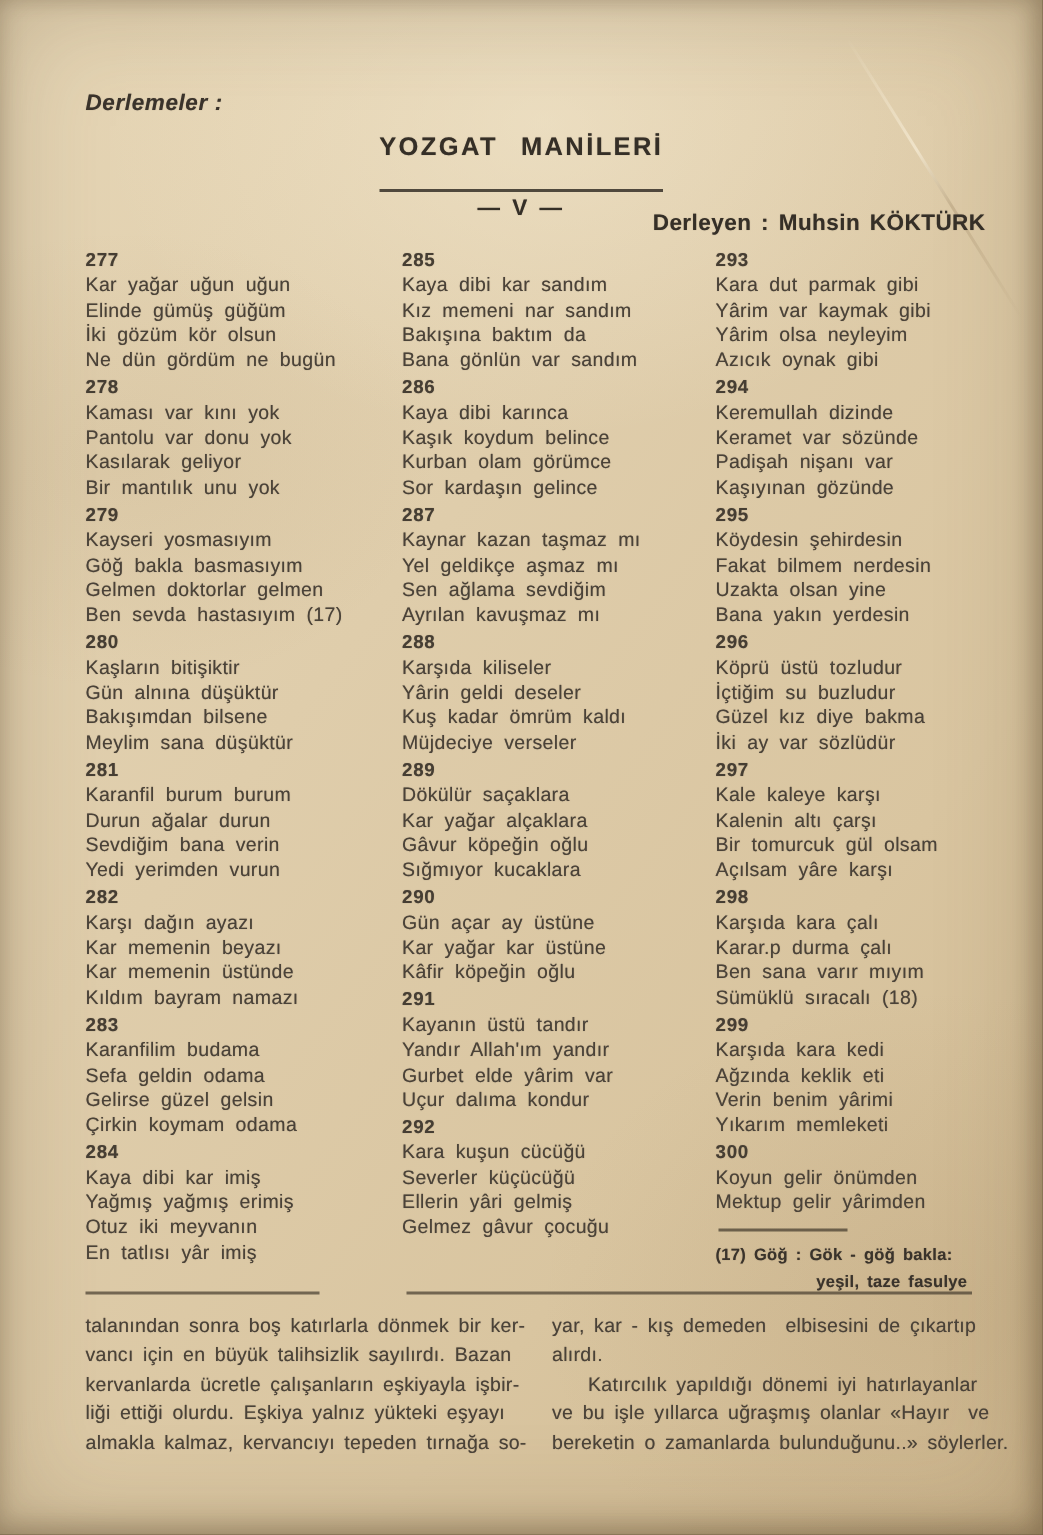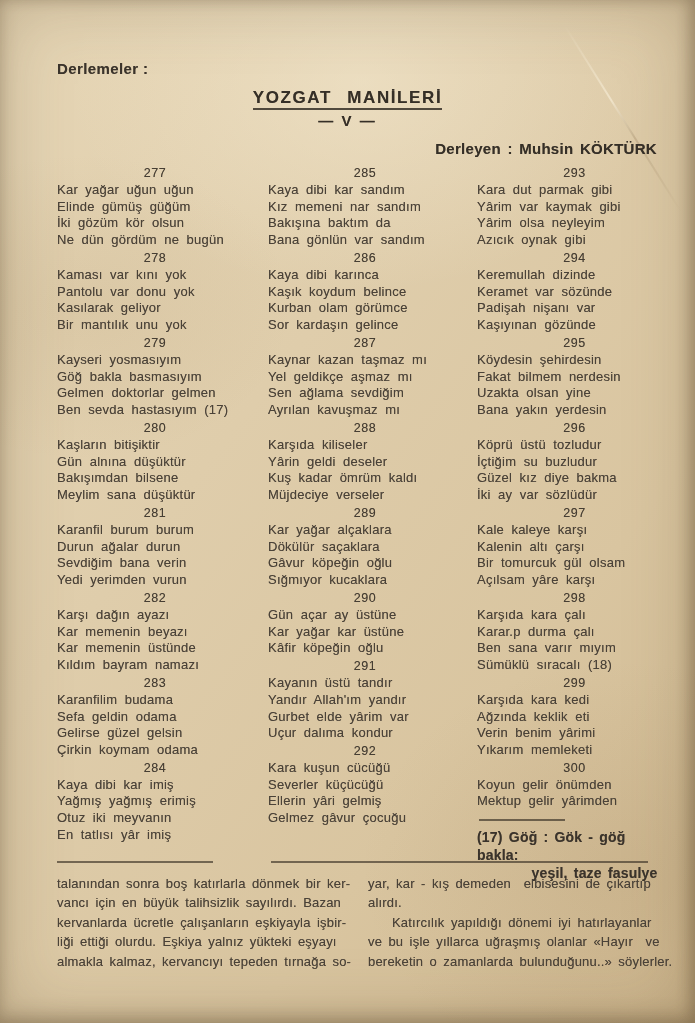--- a/index.html
+++ b/index.html
@@ -22,51 +22,51 @@
     color:#4a4238;
     text-shadow:0 0 0.6px rgba(74,64,52,0.55);
   }
   .crease{
     position:absolute;top:118px;right:-38px;width:220px;height:2px;
     background:linear-gradient(to right,transparent,rgba(255,248,230,0.5) 40%,rgba(120,95,60,0.22) 60%,transparent);
     transform:rotate(58deg);transform-origin:center;pointer-events:none;
   }
   .kicker{
     position:absolute;left:57px;top:60px;
-    font-size:15px;font-weight:bold;color:#3a332b;letter-spacing:0.4px;
+    font-size:15px;font-weight:bold;color:#3a332b;letter-spacing:0.4px;font-style:italic;
   }
   .title-wrap{position:absolute;left:0;top:88px;width:695px;text-align:center;}
   .title{
     display:inline-block;margin:0;
     font-size:17px;font-weight:bold;color:#352f27;
     letter-spacing:1.6px;word-spacing:9px;
-    border-bottom:2px solid rgba(53,47,39,0.85);padding-bottom:0;
+    border-bottom:2px solid rgba(53,47,39,0.85);padding-bottom:18px;
   }
   .subtitle{margin-top:2px;font-size:15px;font-weight:bold;color:#352f27;letter-spacing:2px;}
   .byline{
     position:absolute;right:38px;top:140px;
     font-size:15px;font-weight:bold;color:#352f27;letter-spacing:0.3px;word-spacing:2px;
   }
   .columns{
     position:absolute;left:50px;top:164px;width:622px;
     display:grid;grid-template-columns:203px 209px 210px;
   }
   .col{min-height:10px;}
   .col-pad1{padding-left:7px;}
   .col-pad2{padding-left:15px;}
   .verse-num{
-    text-align:center;font-size:12.5px;font-weight:400;color:#463e33;
+    font-size:12.5px;font-weight:700;color:#463e33;
     line-height:16.8px;margin-top:1px;letter-spacing:0.5px;
   }
   .verse-line{
     font-size:13px;line-height:16.8px;
     letter-spacing:0.25px;word-spacing:3.5px;white-space:pre;
   }
   .fn-rule{width:86px;height:2px;background:rgba(74,64,50,0.75);margin:9px 0 7px 2px;}
-  .footnote{font-size:14px;font-weight:bold;color:#3a332b;line-height:18px;letter-spacing:0.2px;word-spacing:2px;}
+  .footnote{font-size:11px;font-weight:bold;color:#3a332b;line-height:18px;letter-spacing:0.2px;word-spacing:2px;}
   .footnote .fn2{padding-left:40px;text-align:center;}
   .rule{position:absolute;top:861px;height:2px;background:rgba(70,60,46,0.7);}
   .rule-left{left:57px;width:156px;}
   .rule-right{left:271px;width:377px;}
   .prose{
     position:absolute;left:57px;top:874px;width:600px;
     display:grid;grid-template-columns:301px 287px;column-gap:10px;
   }
   .prose-line{
     font-size:13px;line-height:19.4px;
@@ -175,22 +175,22 @@
           </div>
           <div class="verse-block">
             <div class="verse-num">288</div>
             <div class="verse-line">Karşıda kiliseler</div>
             <div class="verse-line">Yârin geldi deseler</div>
             <div class="verse-line">Kuş kadar ömrüm kaldı</div>
             <div class="verse-line">Müjdeciye verseler</div>
           </div>
           <div class="verse-block">
             <div class="verse-num">289</div>
+            <div class="verse-line">Dökülür saçaklara</div>
             <div class="verse-line">Kar yağar alçaklara</div>
-            <div class="verse-line">Dökülür saçaklara</div>
             <div class="verse-line">Gâvur köpeğin oğlu</div>
             <div class="verse-line">Sığmıyor kucaklara</div>
           </div>
           <div class="verse-block">
             <div class="verse-num">290</div>
             <div class="verse-line">Gün açar ay üstüne</div>
             <div class="verse-line">Kar yağar kar üstüne</div>
             <div class="verse-line">Kâfir köpeğin oğlu</div>
           </div>
           <div class="verse-block">

